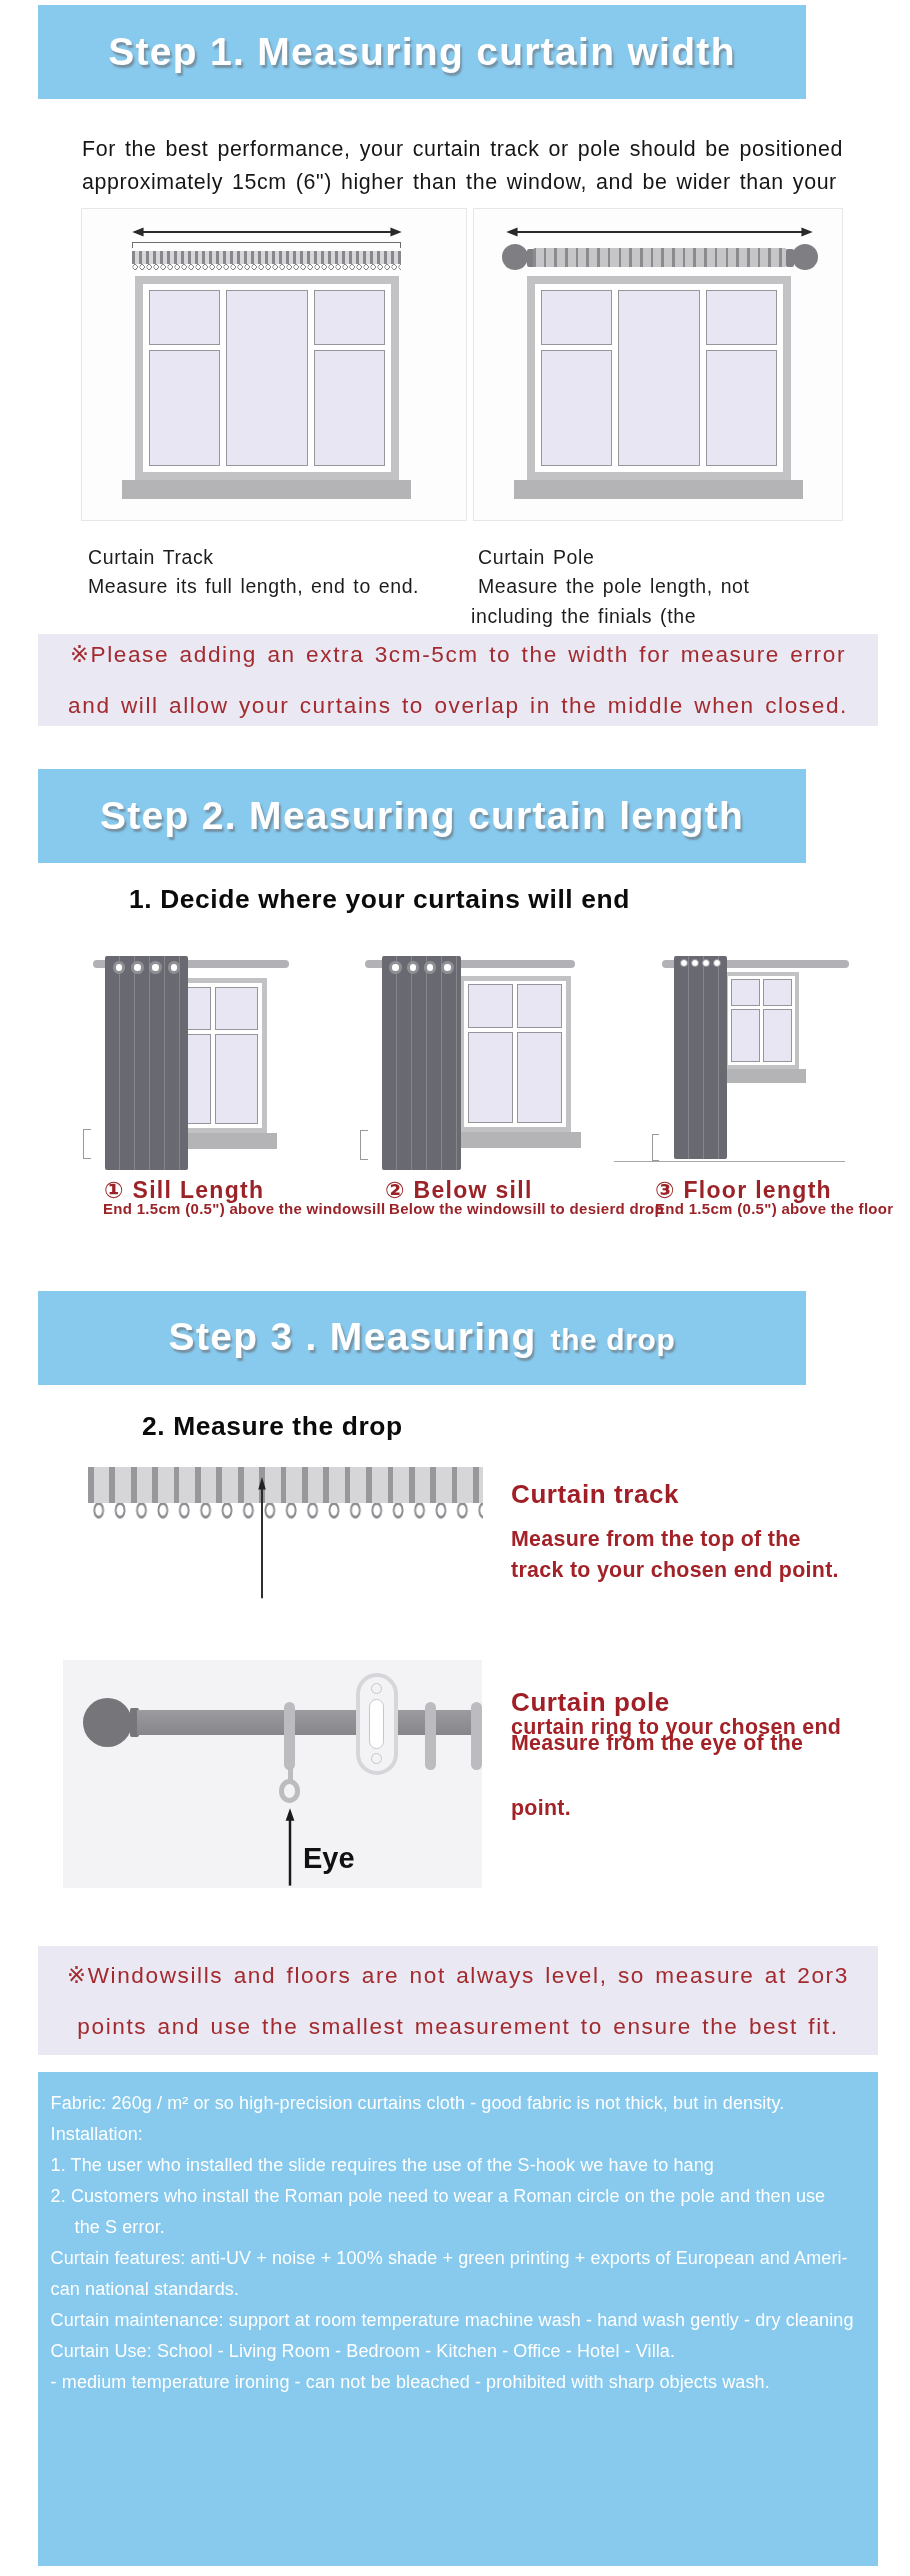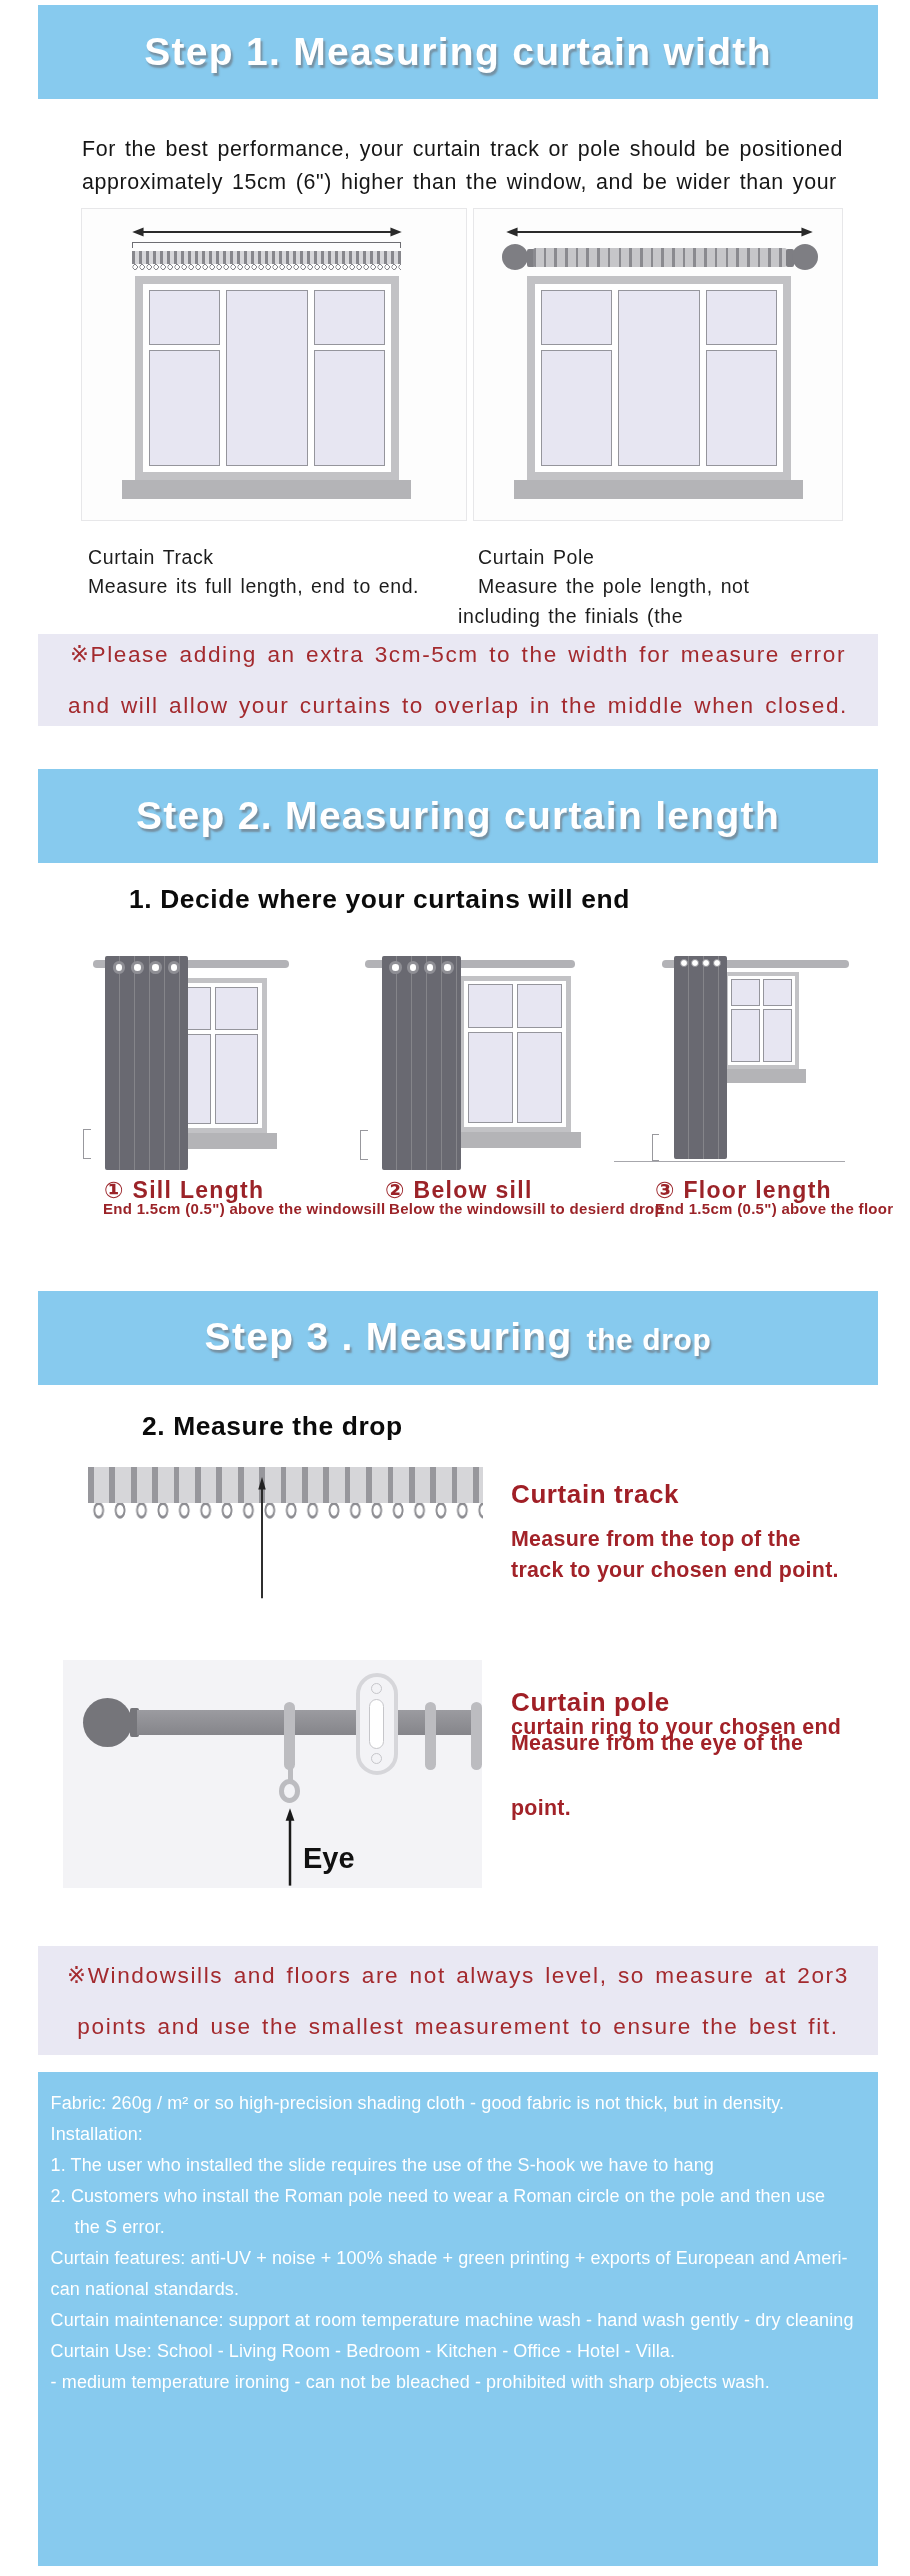--- a/index.html
+++ b/index.html
@@ -2,21 +2,21 @@
 <html style="font-size:10px"><head>
 <meta charset="utf-8">
 <style>
   html,body{margin:0;padding:0;background:#ffffff;}
   #page{position:relative;width:910px;height:2576px;background:#ffffff;overflow:hidden;
         font-family:"Liberation Sans","DejaVu Sans",sans-serif;}
   .abs{position:absolute;box-sizing:border-box;}
   .nowrap{white-space:nowrap;}
 
   
-  .band{left:38px;width:840px;height:94px;background:#87caee;display:flex;align-items:center;justify-content:center;}
+  .band{left:38px;width:768px;height:94px;background:#87caee;display:flex;align-items:center;justify-content:center;}
   .band-title{font-size:39px;font-weight:bold;color:#ffffff;letter-spacing:1.3px;
               text-shadow:1.9px 2.5px 1.9px rgba(110,120,130,.7);white-space:nowrap;}
   .band-sub{font-size:30px;font-weight:bold;color:#ffffff;letter-spacing:0.6px;
             text-shadow:1.9px 2.5px 1.9px rgba(110,120,130,.7);white-space:nowrap;}
 
   
   .intro{left:82px;top:133px;width:764px;font-size:21.4px;line-height:33px;color:#161616;
          letter-spacing:0.6px;word-spacing:2.5px;}
 
   
@@ -140,21 +140,21 @@
         <div class="pane"></div>
       </div>
     </div>
     <div class="abs sill" style="left:40px;top:271px;width:289px;height:19px;"></div>
   </div>
 
   <div class="abs dlabel nowrap" style="left:88px;top:546px;">Curtain Track</div>
   <div class="abs dlabel nowrap" style="left:88px;top:575px;">Measure its full length, end to end.</div>
   <div class="abs dlabel nowrap" style="left:478px;top:546px;">Curtain Pole</div>
   <div class="abs dlabel nowrap" style="left:478px;top:575px;">Measure the pole length, not</div>
-  <div class="abs dlabel nowrap" style="left:458px;top:605px;">including the finials (the</div>
+  <div class="abs dlabel nowrap" style="left:471px;top:605px;">including the finials (the</div>
 
   <div class="abs note" style="top:634px;height:92px;">
     <div>※Please adding an extra 3cm-5cm to the width for measure error</div>
     <div>and will allow your curtains to overlap in the middle when closed.</div>
   </div>
 
   <header class="abs band" style="top:769px;">
     <span class="band-title">Step 2. Measuring curtain length</span>
   </header>
 
@@ -291,21 +291,21 @@
   <div class="abs redLine" style="left:511px;top:1731px;">Measure from the eye of the</div>
   <div class="abs redLine" style="left:511px;top:1715px;">curtain ring to your chosen end</div>
   <div class="abs redLine" style="left:511px;top:1796px;">point.</div>
 
   <div class="abs note" style="top:1946px;height:109px;">
     <div>※Windowsills and floors are not always level, so measure at 2or3</div>
     <div>points and use the smallest measurement to ensure the best fit.</div>
   </div>
 
   <div class="abs footer">
-    <div>Fabric: 260g / m² or so high-precision shading cloth - good fabric is not thick, but in density.</div>
+    <div>Fabric: 260g / m² or so high-precision curtains cloth - good fabric is not thick, but in density.</div>
     <div>Installation:</div>
     <div>1. The user who installed the slide requires the use of the S-hook we have to hang</div>
     <div>2. Customers who install the Roman pole need to wear a Roman circle on the pole and then use</div>
     <div class="indent">the S error.</div>
     <div>Curtain features: anti-UV + noise + 100% shade + green printing + exports of European and Ameri-</div>
     <div>can national standards.</div>
     <div>Curtain maintenance: support at room temperature machine wash - hand wash gently - dry cleaning</div>
     <div>Curtain Use: School - Living Room - Bedroom - Kitchen - Office - Hotel - Villa.</div>
     <div>- medium temperature ironing - can not be bleached - prohibited with sharp objects wash.</div>
   </div>

